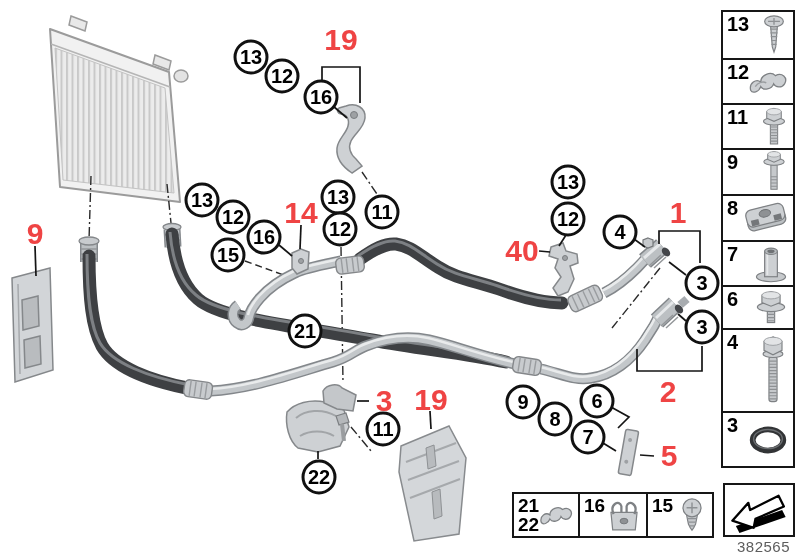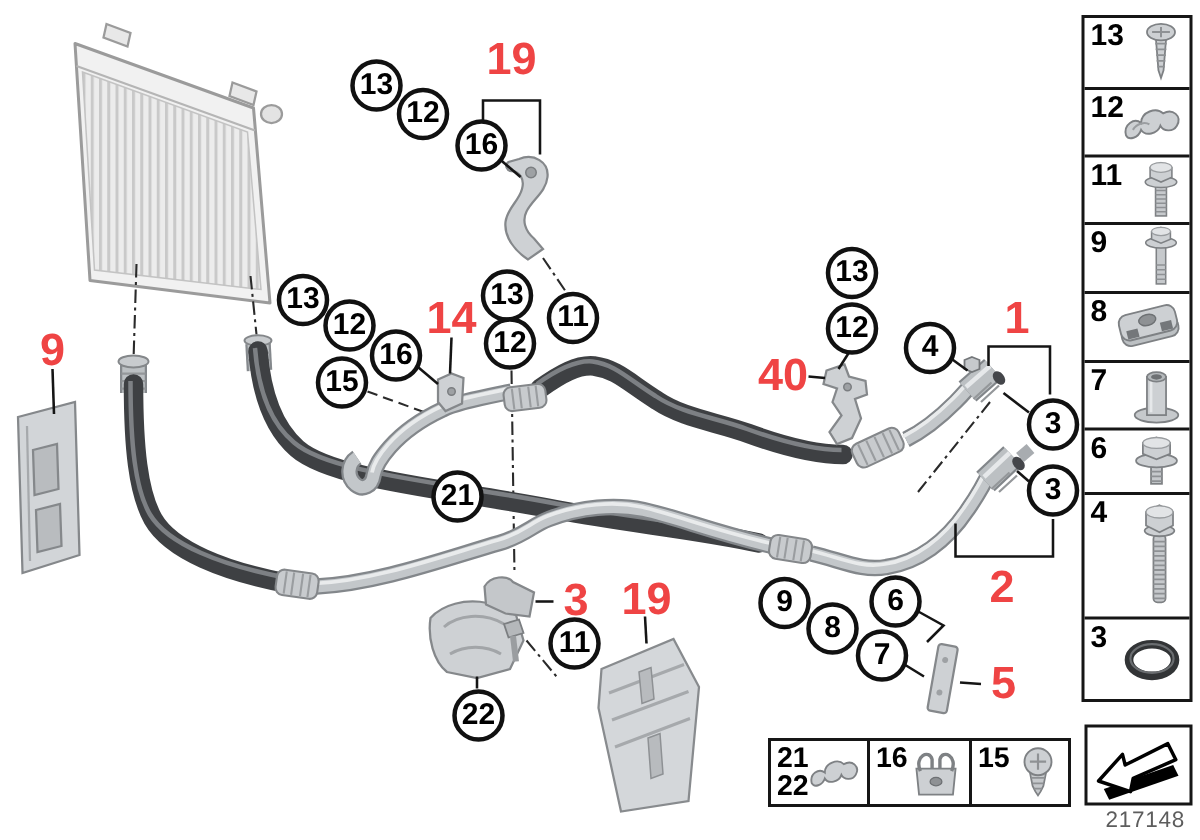--- a/index.html
+++ b/index.html
@@ -388,14 +388,14 @@
         <svg width="36" height="38" viewBox="0 0 40 40">
           <path d="M14,20 L26,20 L24,30 L22,34 L20,37 L18,34 L16,30 Z" fill="#c6c9cc" stroke="#7e8184" stroke-width="1.3"></path>
           <path d="M15,24h10 M16,28h8 M17,32h6" stroke="#8e9194" stroke-width="1.3"></path>
           <circle cx="20" cy="12" r="10" fill="#cdd0d3" stroke="#7e8184" stroke-width="1.4"></circle>
           <path d="M14,12 h12 M20,6 v12" stroke="#8e9194" stroke-width="1.6"></path>
         </svg>
       </span>
     </div>
   </div>
 
-  <div class="partnum">217148</div>
+  <div class="partnum">382565</div>
 </div>
 
 </body></html>

